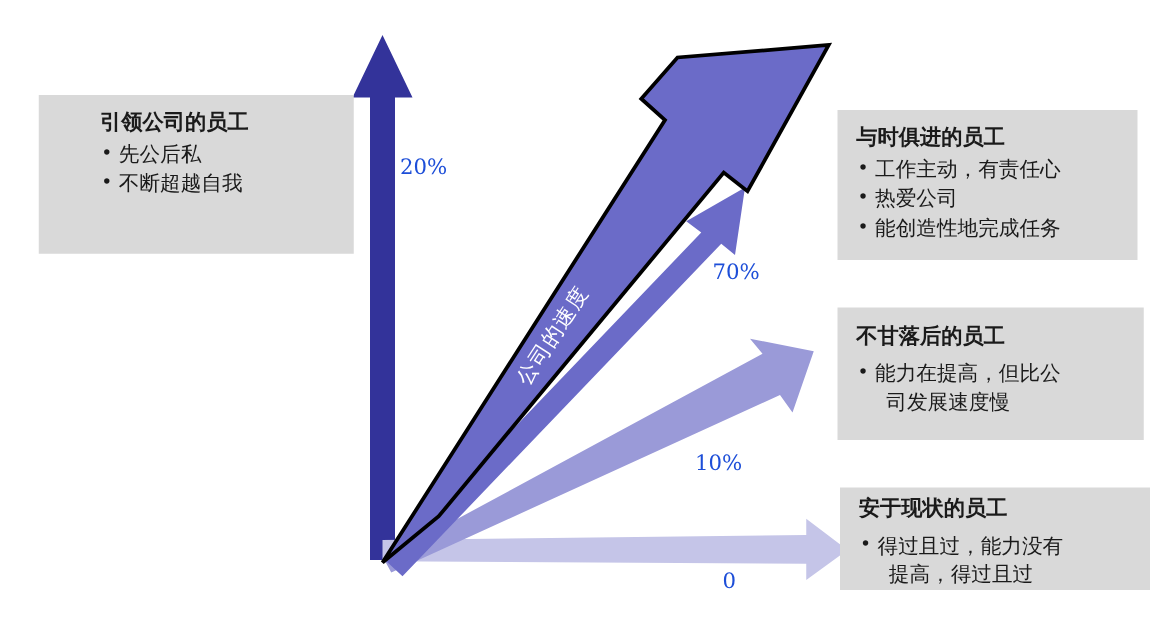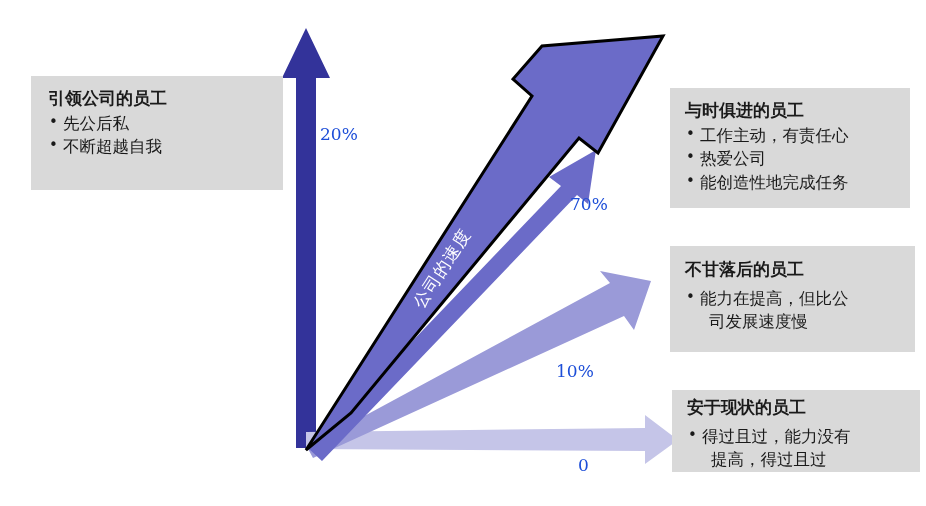--- a/index.html
+++ b/index.html
@@ -89,27 +89,27 @@
 
   <polygon points="309,449 561,186 549,177 596,150 588,204 577,195 322,461" fill="#6b6bc8"></polygon>
 
   <polygon points="306,450 532,96 513,79 542,46 663,36 598,153 579,138 351,413" fill="#6b6bc8" stroke="#000000" stroke-width="3" stroke-linejoin="miter"></polygon>
 </svg>
 
 <div class="arrow-text" style="left:408px; top:300px; transform: rotate(-57deg);">公司的速度</div>
 
 <div class="pct-label" style="left:320px; top:124px;">20%</div>
 
-<div class="pct-label" style="left:570px; top:194px;">70%</div>
+<div class="pct-label" style="left:570px; top:208px;">70%</div>
 
 <div class="pct-label" style="left:556px; top:361px;">10%</div>
 
 <div class="pct-label" style="left:578px; top:455px;">0</div>
 
-<div class="textbox" style="left:31px; top:76px; width:252px; height:114px;">
+<div class="textbox" style="left:31px; top:76px; width:252px; height:127px;padding-left:32px;">
   <div class="tb-title" style="margin:11px 0 2px 17px;">引领公司的员工</div>
   <ul class="tb-list" style="margin-left:17px;">
     <li><span>先公后私</span></li>
     <li><span>不断超越自我</span></li>
   </ul>
 </div>
 
 <div class="textbox" style="left:670px; top:88px; width:240px; height:120px;">
   <div class="tb-title" style="margin:11px 0 2px 15px;">与时俱进的员工</div>
   <ul class="tb-list" style="margin-left:15px;">

